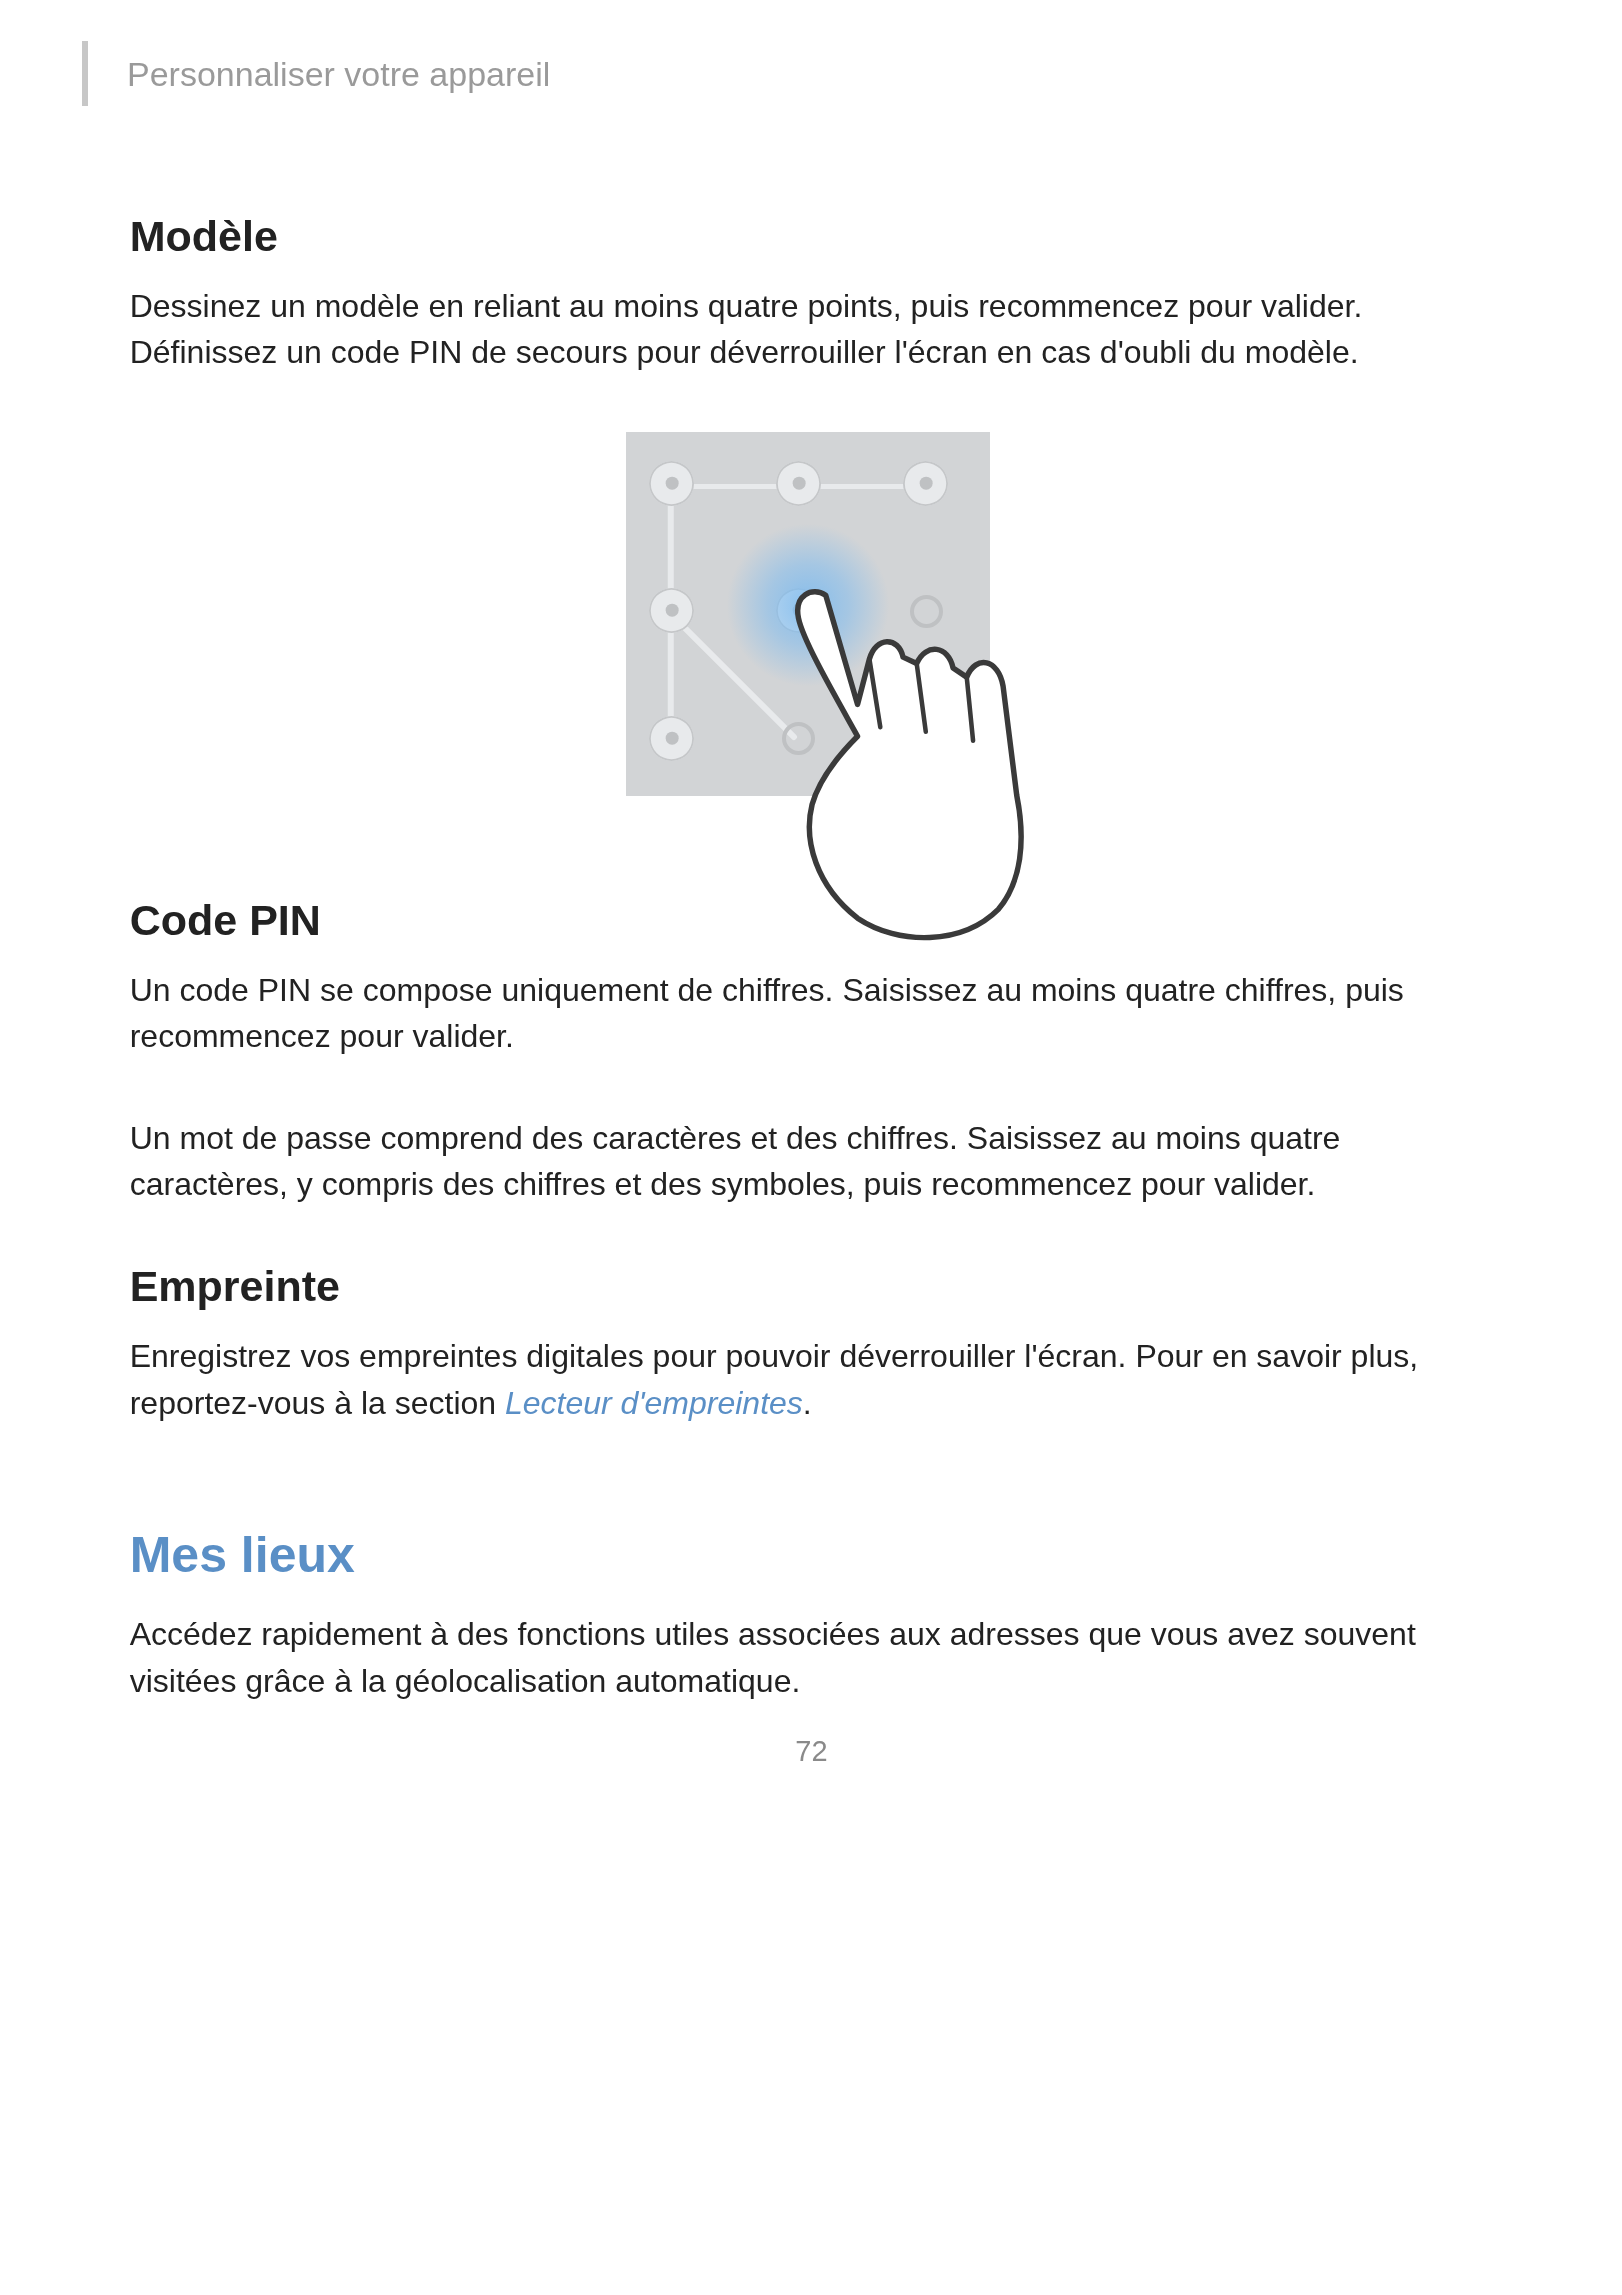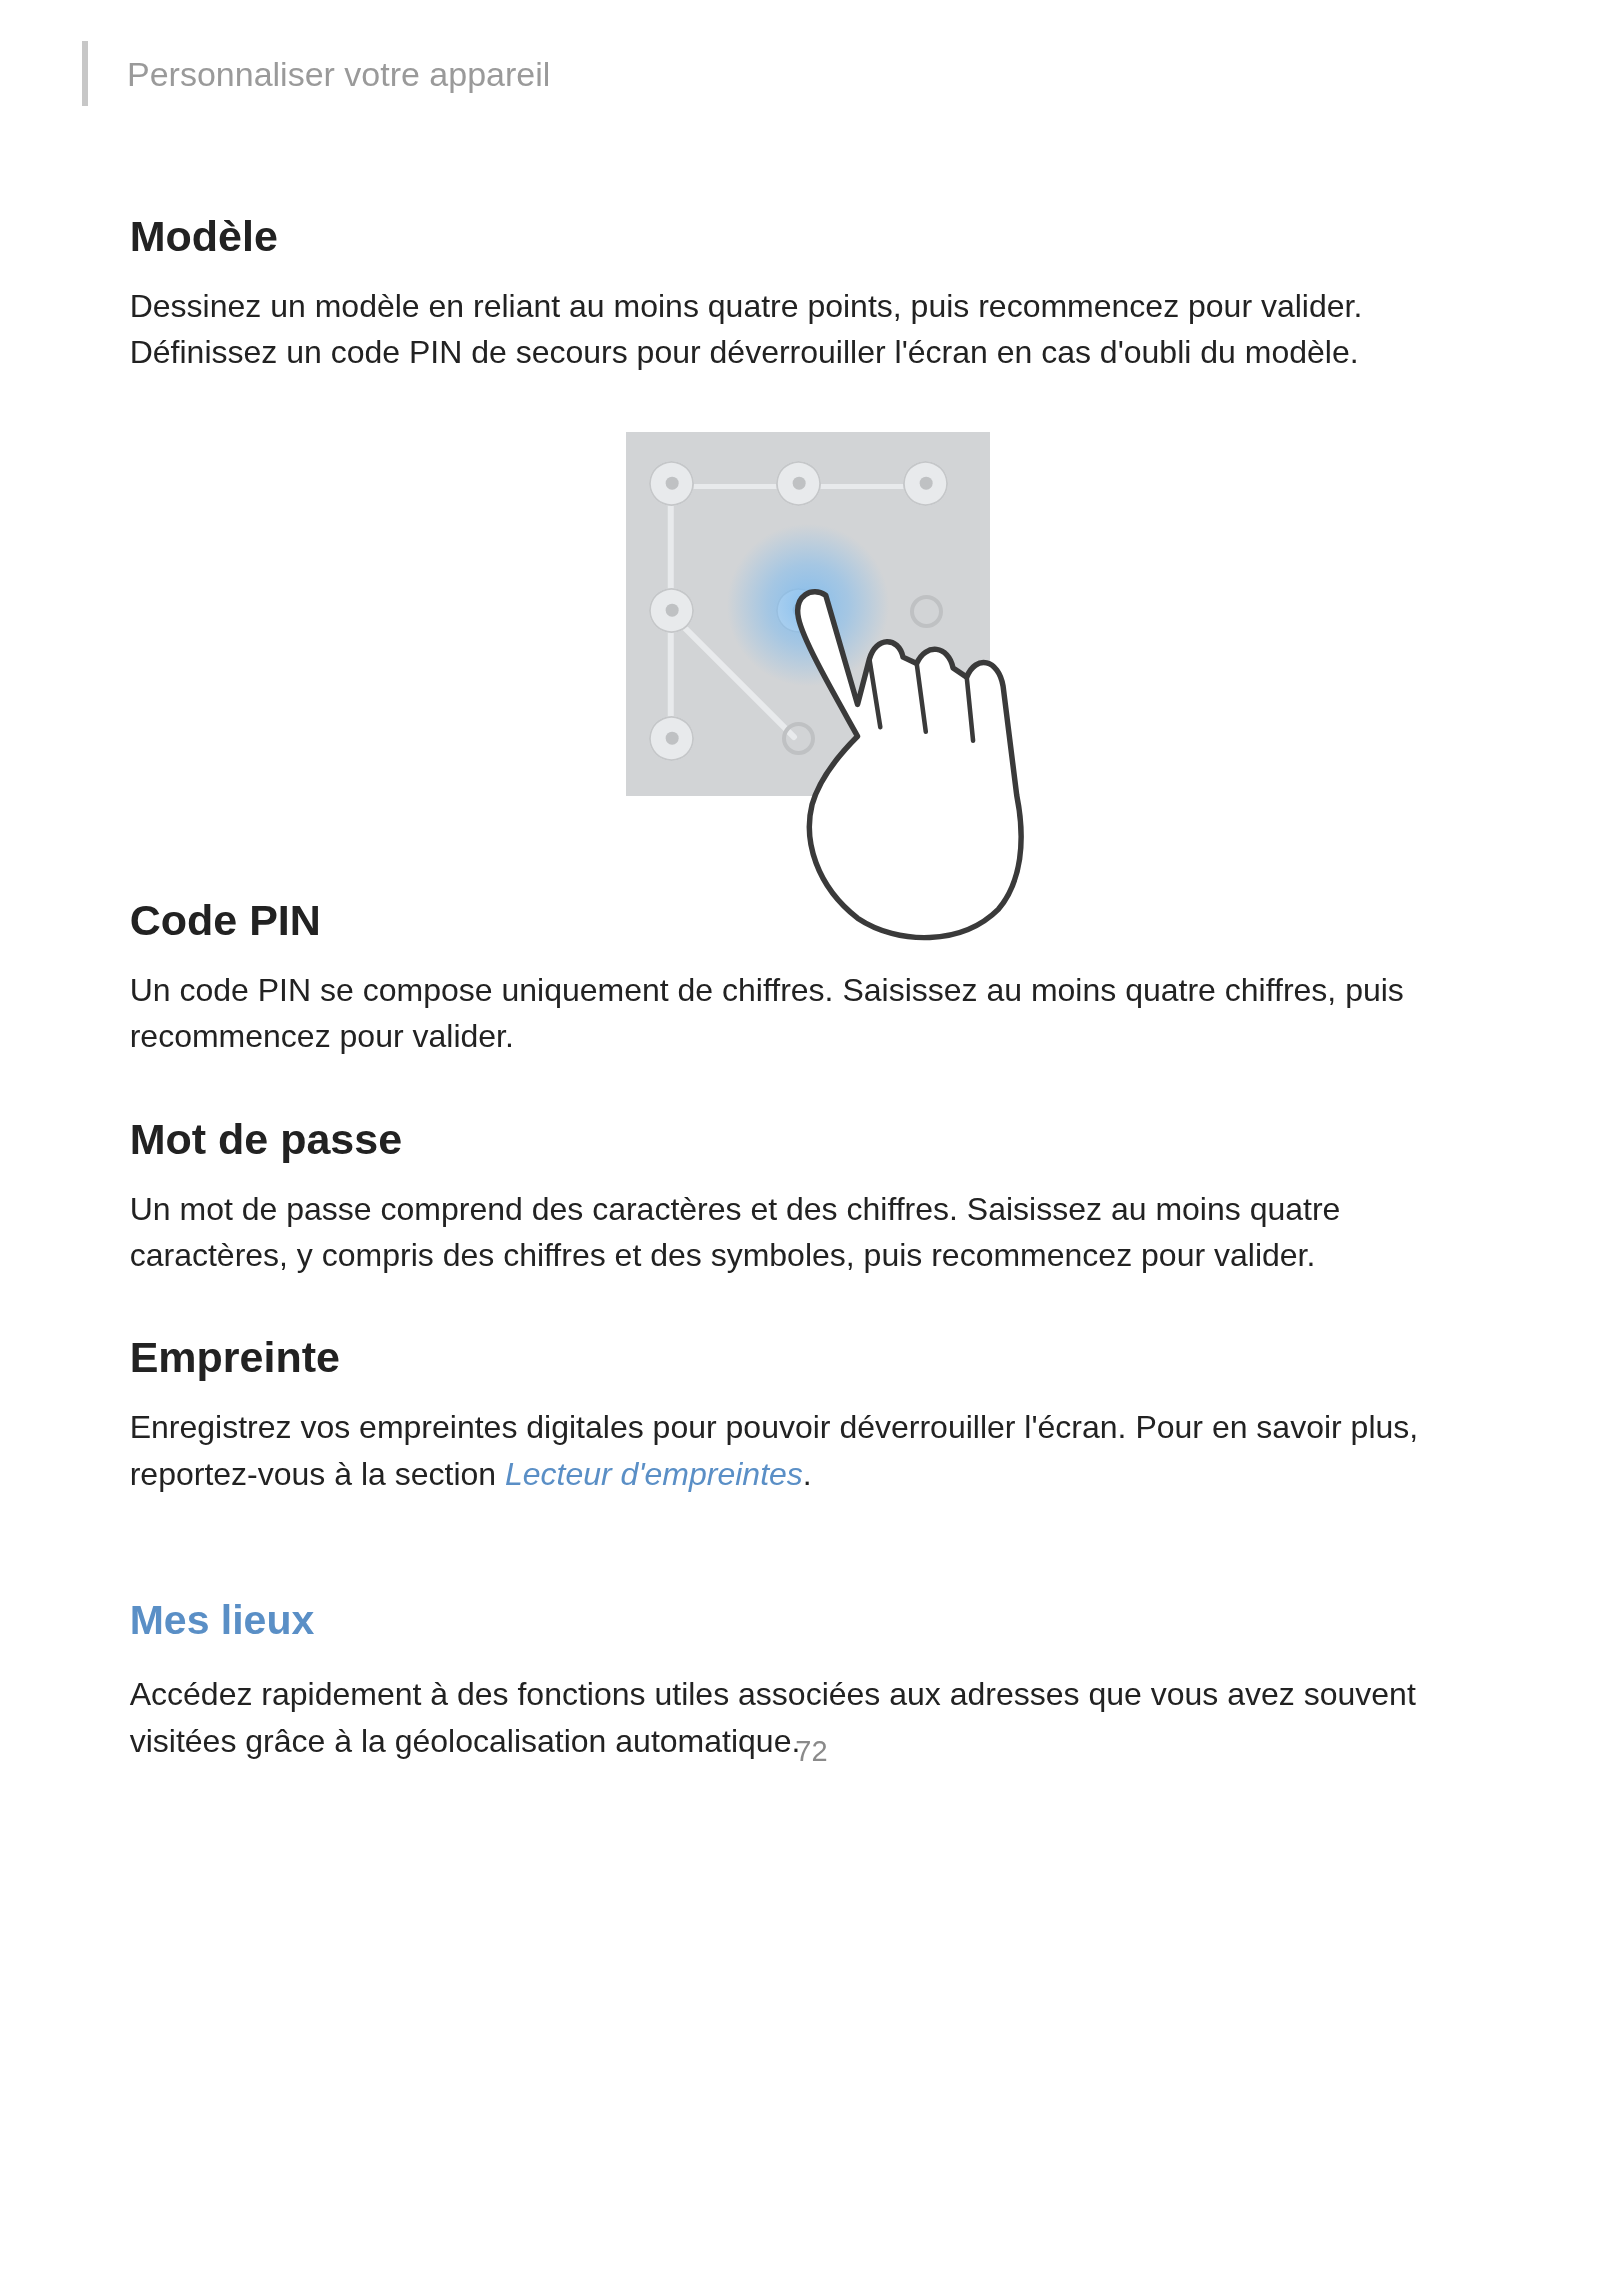--- a/index.html
+++ b/index.html
@@ -113,21 +113,21 @@
     width: 255px;
     height: 382px;
     pointer-events: none;
   }
   a.link {
     color: #5a8fc6;
     text-decoration: none;
     font-style: italic;
   }
   h1.major {
-    font-size: 41px;
+    font-size: 50px;
     font-weight: 700;
     color: #5a8fc6;
     margin: 100px 0 27px 0;
   }
   .page-num {
     position: absolute;
     bottom: 36px;
     left: 0;
     right: 0;
     text-align: center;
@@ -197,21 +197,20 @@
         </svg>
       </div>
     </div>
 
     <div class="block">
       <h3 class="section-sub">Code PIN</h3>
       <p class="body">Un code PIN se compose uniquement de chiffres. Saisissez au moins quatre chiffres, puis recommencez pour valider.</p>
     </div>
 
     <div class="block">
-      <h3 class="section-sub">Mot de passe</h3>
       <p class="body">Un mot de passe comprend des caractères et des chiffres. Saisissez au moins quatre caractères, y compris des chiffres et des symboles, puis recommencez pour valider.</p>
     </div>
 
     <div class="block">
       <h3 class="section-sub">Empreinte</h3>
       <p class="body">
         <span>Enregistrez vos empreintes digitales pour pouvoir déverrouiller l'écran. Pour en savoir plus, reportez-vous à la section </span><a href="#" class="link">Lecteur d'empreintes</a><span>.</span>
       </p>
     </div>
 

